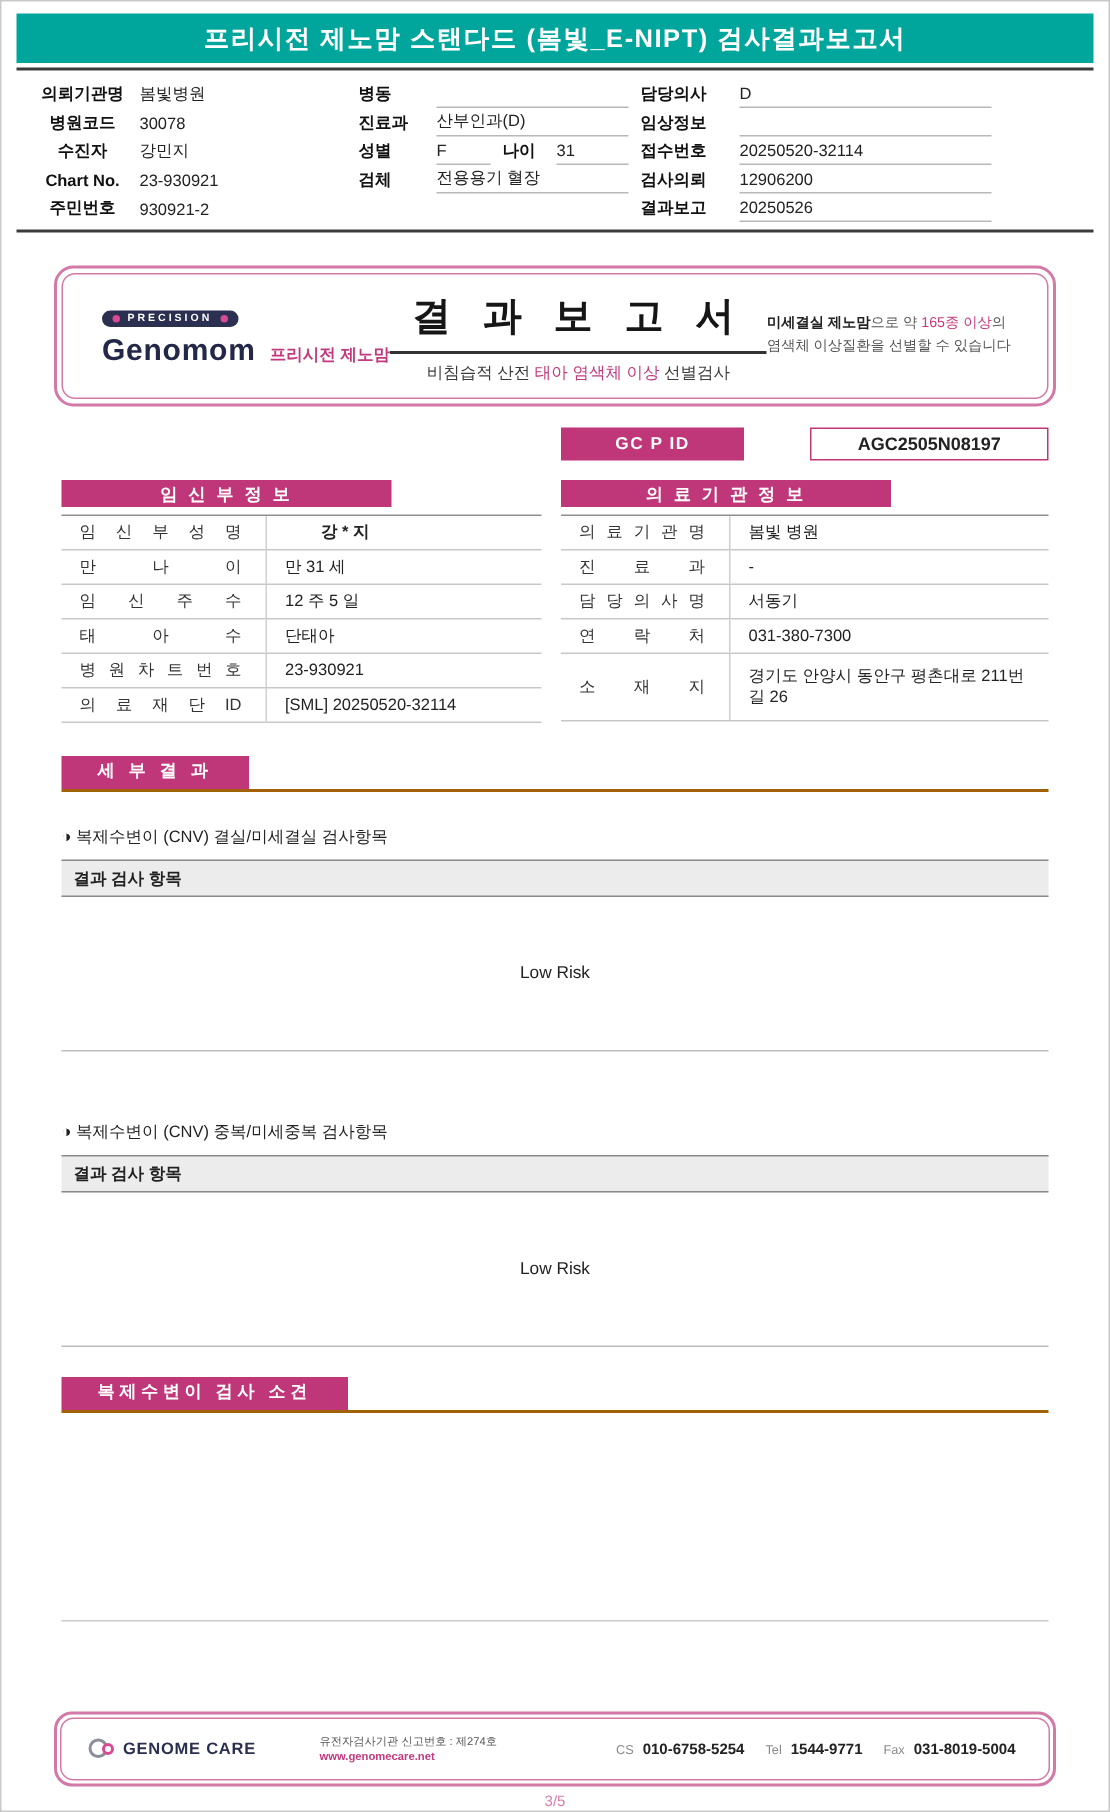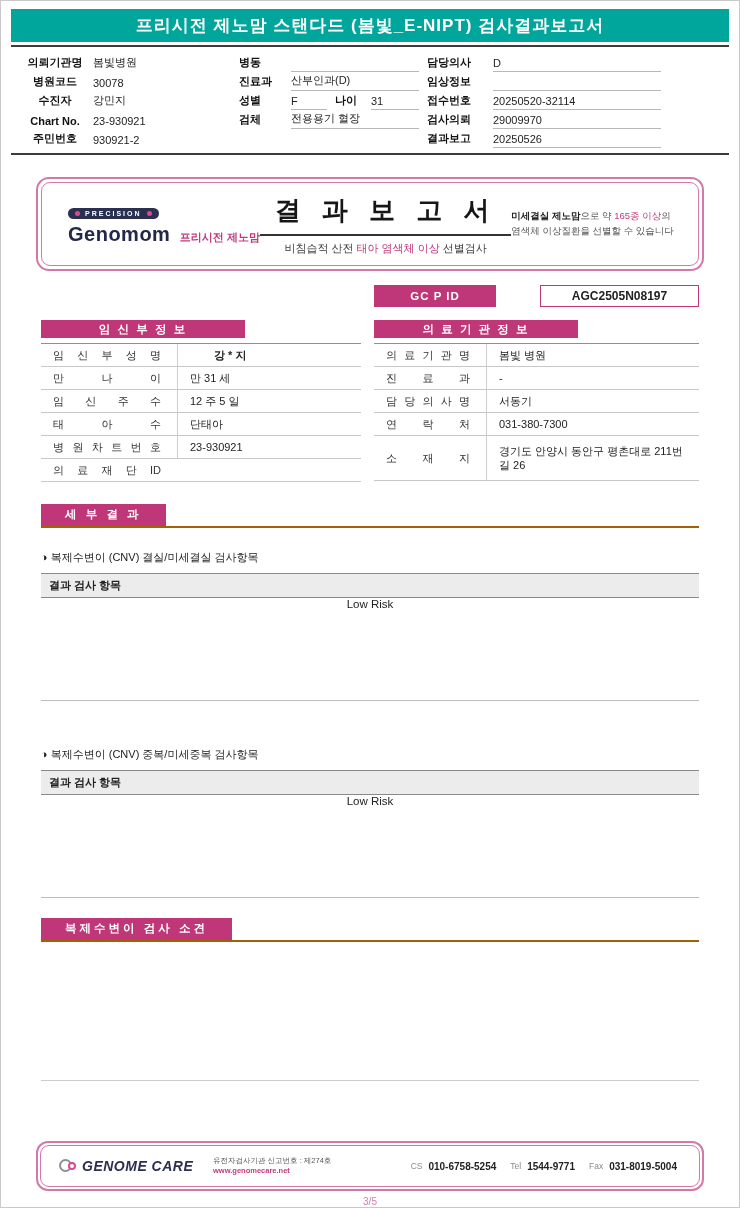--- a/index.html
+++ b/index.html
@@ -73,21 +73,21 @@
   .gcpid-value {
     flex:1; border:1px solid #bf3779; display:flex; align-items:center; justify-content:center;
     font-weight:bold; font-size:12px; color:#222;
   }
 
   
   .info-tables { display:flex; gap:13px; margin:13px 40px 0 40px; }
   .info-table-left { width:320px; }
   .info-table-right { width:325px; }
   .table-title {
-    width:204px; height:18px; background:#bf3779; color:#fff; font-weight:bold;
+    width:220px; height:18px; background:#bf3779; color:#fff; font-weight:bold;
     font-size:11.5px; letter-spacing:2px; display:flex; align-items:center;
     justify-content:center; margin-bottom:5px;
   }
   .itable { border-top:1px solid #8f8f8f; }
   .irow { display:flex; border-bottom:1px solid #c8c8c8; min-height:22px; font-size:11px; }
   .irow.tall { min-height:45px; }
   .ilabel {
     flex:none; padding:0 16px 0 12px; color:#333; display:block;
     text-align:justify; text-align-last:justify; -moz-text-align-last:justify;
     align-self:center; line-height:22px;
@@ -110,21 +110,21 @@
 
   
   .rs-heading { margin:22px 40px 8px 40px; font-size:11px; color:#222; }
   .rs-heading.mt-lg { margin-top:46px; }
   .rs-colheader {
     margin:0 40px; background:#ececec; border-top:1px solid #8a8a8a; border-bottom:1px solid #8a8a8a;
     font-weight:bold; font-size:11px; padding:4px 8px; color:#222;
   }
   .rs-body {
     margin:0 40px; height:103px; border-bottom:1px solid #bdbdbd;
-    display:flex; justify-content:center;
+    display:flex; align-items:center; justify-content:center;
   }
   .rs-result { font-size:11.5px; color:#222; }
   .findings-body { margin:0 40px; height:139px; border-bottom:1px solid #cccccc; }
 
   
   .footer-box {
     position:absolute; left:35px; right:35px; bottom:16px;
     border:2px solid #d279a8; border-radius:12px; padding:2px;
   }
   .footer-inner {
@@ -134,21 +134,21 @@
   .footer-logo { display:flex; align-items:center; gap:5px; width:148px; }
   .fl-icon { position:relative; width:18px; height:18px; flex:none; }
   .fl-icon .c1 {
     position:absolute; left:0; top:2px; width:13px; height:13px;
     border:2.5px solid #8a8f99; border-radius:50%;
   }
   .fl-icon .c2 {
     position:absolute; left:9px; top:5px; width:8px; height:8px;
     border:2.5px solid #d84a93; border-radius:50%; background:#fff;
   }
-  .fl-text { font-size:14px; font-weight:bold; color:#2b3050; letter-spacing:0.5px; white-space:nowrap;font-style:italic; }
+  .fl-text { font-size:11px; font-weight:bold; color:#2b3050; letter-spacing:0.5px; white-space:nowrap; }
   .footer-address { flex:1; font-size:7.5px; color:#555; line-height:1.4; padding-left:6px; }
   .footer-website { color:#c23a7e; font-weight:bold; }
   .footer-contacts { display:flex; align-items:center; gap:6px; white-space:nowrap; }
   .c-label { font-size:8.5px; color:#8a8a8a; }
   .c-value { font-size:10px; font-weight:bold; color:#222; margin-right:8px; }
   .page-num { position:absolute; bottom:0px; left:0; right:0; text-align:center; font-size:10px; color:#d87cb0; }
 </style>
 </head>
 <body>
 
@@ -211,21 +211,21 @@
       <div class="ph-row">
         <span class="ph-label">임상정보</span>
         <span class="ph-value ul"></span>
       </div>
       <div class="ph-row">
         <span class="ph-label">접수번호</span>
         <span class="ph-value ul">20250520-32114</span>
       </div>
       <div class="ph-row">
         <span class="ph-label">검사의뢰</span>
-        <span class="ph-value ul">29009970</span>
+        <span class="ph-value ul">12906200</span>
       </div>
       <div class="ph-row">
         <span class="ph-label">결과보고</span>
         <span class="ph-value ul">20250526</span>
       </div>
     </div>
   </div>
 
   <div class="frame-box">
     <div class="frame-inner">
@@ -280,20 +280,21 @@
         <div class="irow">
           <span class="ilabel">태 아 수</span>
           <span class="ivalue">단태아</span>
         </div>
         <div class="irow">
           <span class="ilabel">병 원 차 트 번 호</span>
           <span class="ivalue">23-930921</span>
         </div>
         <div class="irow">
           <span class="ilabel">의 료 재 단 ID</span>
+          <span class="ivalue">[SML] 20250520-32114</span>
         </div>
       </div>
     </div>
 
     <div class="info-table-right">
       <div class="table-title">의 료 기 관 정 보</div>
       <div class="itable">
         <div class="irow">
           <span class="ilabel">의 료 기 관 명</span>
           <span class="ivalue">봄빛 병원</span>

